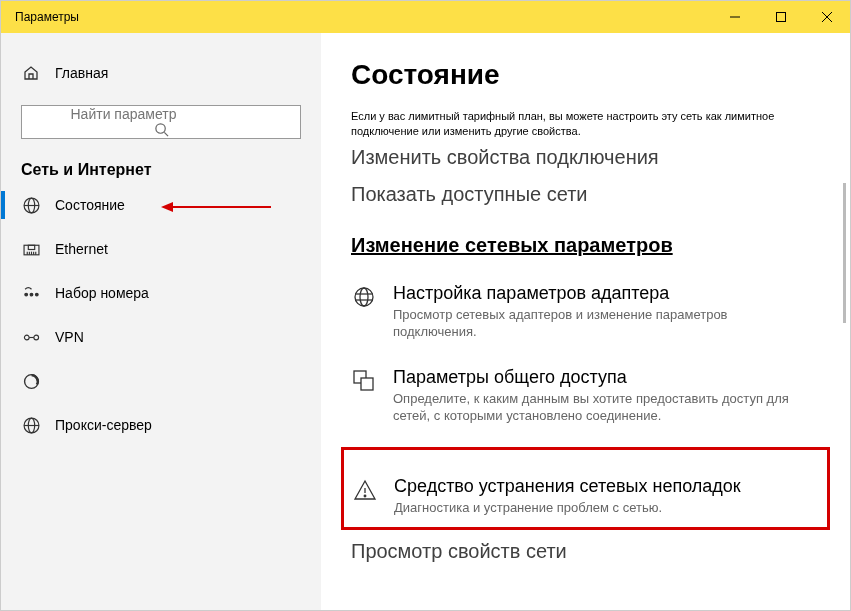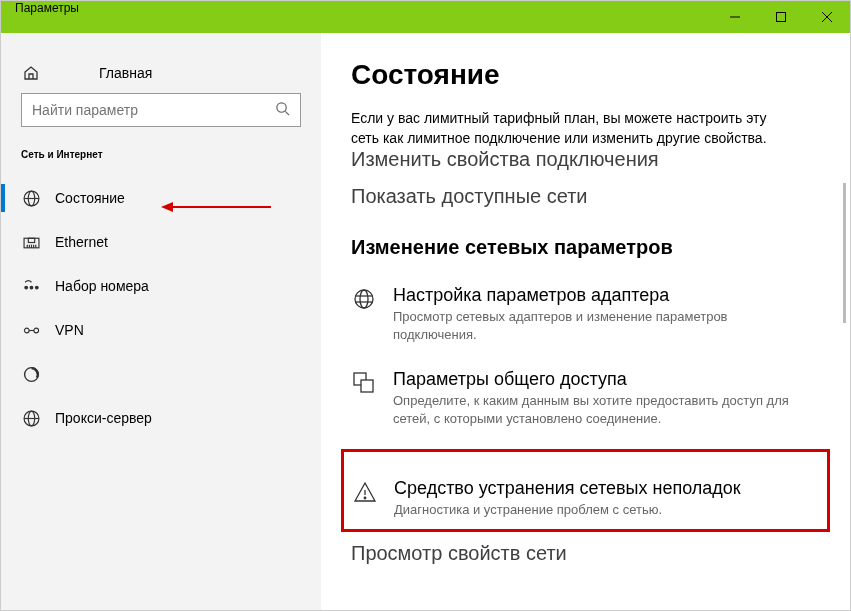--- a/index.html
+++ b/index.html
@@ -10,23 +10,23 @@
     background: #fff;
     width: 851px;
     height: 611px;
     overflow: hidden;
     position: relative;
     border: 1px solid #ccc;
   }
   
   .titlebar {
     height: 32px;
-    background: #84cc16;
+    background: #fde047;
     display: flex;
-    align-items: flex-start;
+    align-items: center;
     padding-left: 14px;
     position: relative;
   }
   .titlebar .title { font-size: 12px; color: #000; }
   .winbtns { position: absolute; right: 0; top: 0; display: flex; }
   .winbtn {
     width: 46px; height: 32px;
     display: flex; align-items: center; justify-content: center;
     font-family: "Segoe MDL2 Assets", sans-serif;
     font-size: 10px;
@@ -43,47 +43,47 @@
   .content {
     flex: 1;
     background: #fff;
     padding: 26px 40px 10px 30px;
     position: relative;
     overflow: hidden;
   }
   
   .home-row {
     display: flex; align-items: flex-end;
-    padding: 8px 20px; margin-bottom: 4px;
+    padding: 8px 20px; margin-bottom: 16px;
     cursor: default;
-    gap: 44px;
   }
   .home-row .icon { width: 20px; display:flex; justify-content:center; margin-right: 14px;}
   .home-row .label { font-size: 14px; }
   
   .search {
     margin: 0 20px 22px 20px;
     height: 34px;
     border: 1px solid #999;
     background: #fff;
     display: flex; align-items: center;
     padding: 0 10px;
+    flex-direction: column;
   }
   .search input {
     border: none; outline: none; flex: 1;
     font-size: 14px; background: transparent;
     font-family: inherit;
   }
   .search .icon { color: #555; }
   
   .cat {
-    font-size: 10px;
+    font-size: 16px;
     font-weight: 600;
     padding: 0 20px;
-    margin-bottom: 16px;
+    margin-bottom: 4px;
   }
   
   .nav { list-style: none; }
   .nav li {
     display: flex; align-items: center;
     height: 44px;
     padding: 0 20px;
     position: relative;
     cursor: default;
   }
@@ -95,23 +95,23 @@
   }
   
   .arrow {
     position: absolute;
     left: 160px; top: 164px;
     width: 110px; height: 20px;
     pointer-events: none;
   }
   
   h1 { font-size: 28px; font-weight: 600; margin-bottom: 18px; }
-  .desc { font-size: 14px; line-height: 1.4; margin-bottom: 0; max-width: 430px;}
+  .desc { font-size: 11px; line-height: 1.4; margin-bottom: 6px; max-width: 430px;}
   .link { color: #404040; font-size: 20px; display: block; margin-bottom: 14px; cursor: pointer;}
-  h2 { font-size: 20px; font-weight: 600; margin-top: 28px; margin-bottom: 22px;}
+  h2 { font-size: 20px; font-weight: 600; margin-top: 28px; margin-bottom: 22px; text-decoration: underline;}
   .option {
     display: flex; align-items: flex-start;
     gap: 16px; margin-bottom: 18px;
     padding: 4px 0;
   }
   .option .opt-icon {
     width: 26px; flex-shrink: 0; padding-top: 2px;
     display:flex; justify-content:center;
   }
   .option .opt-text { flex: 1; }

